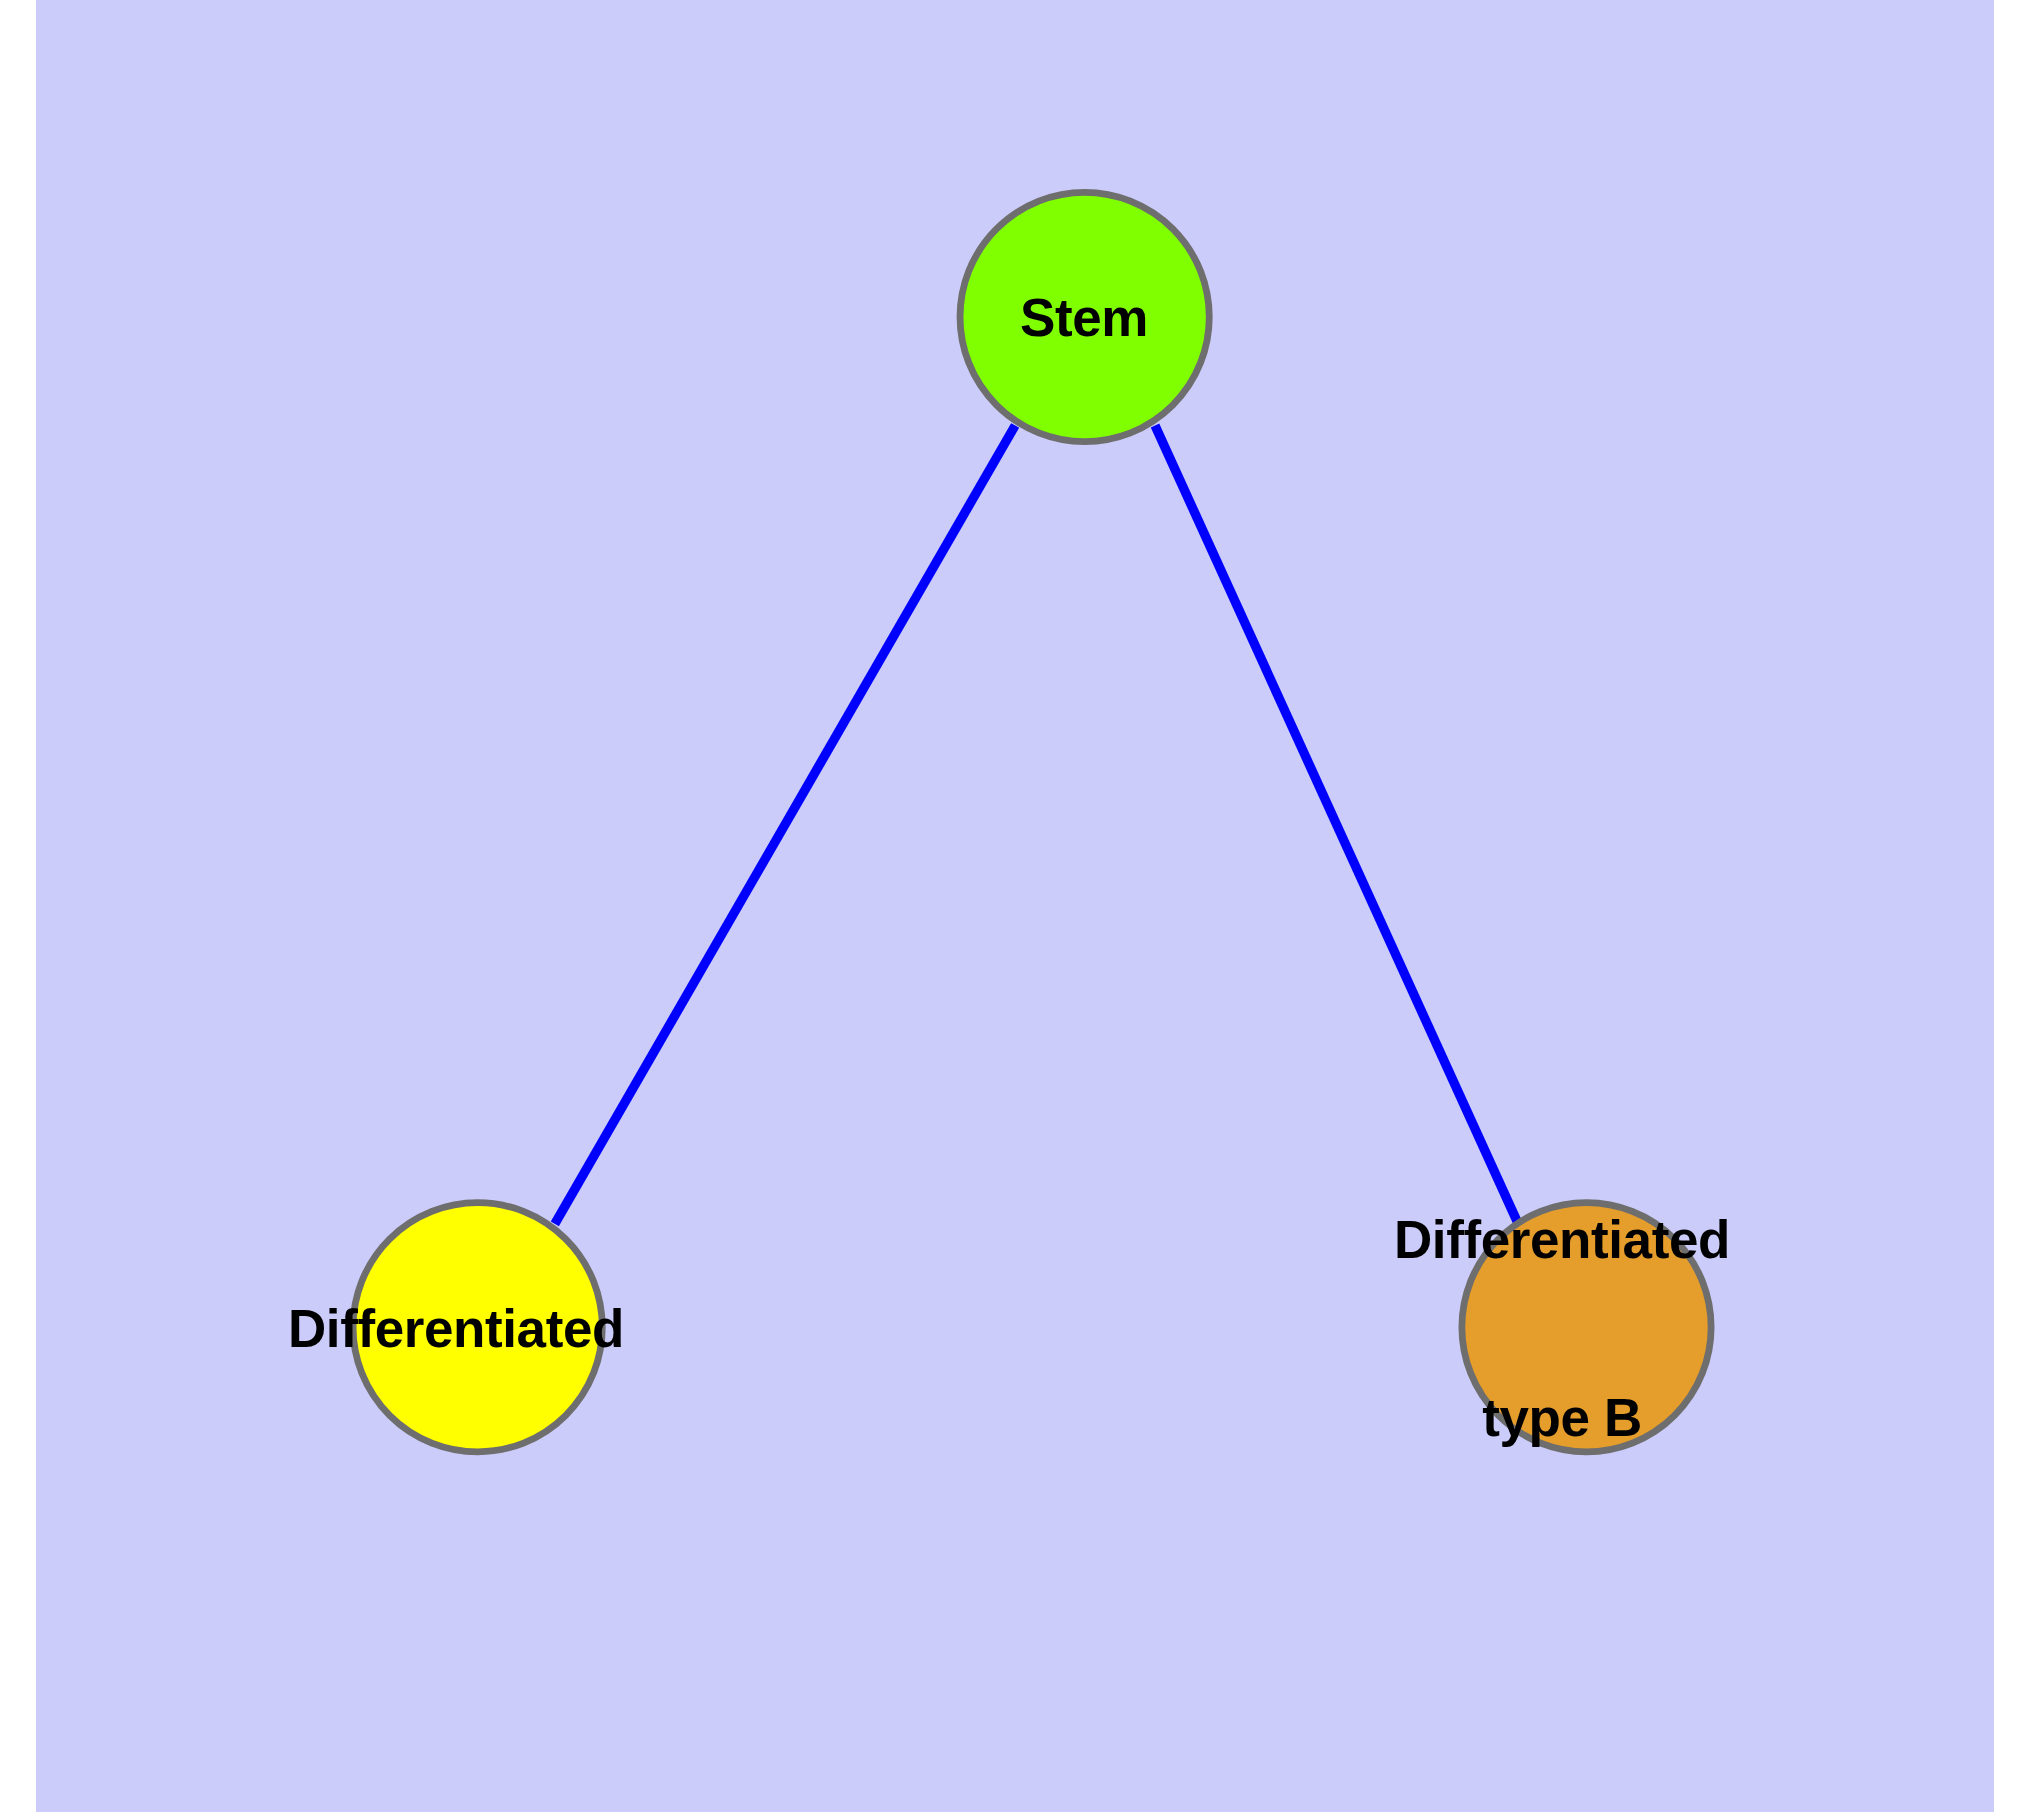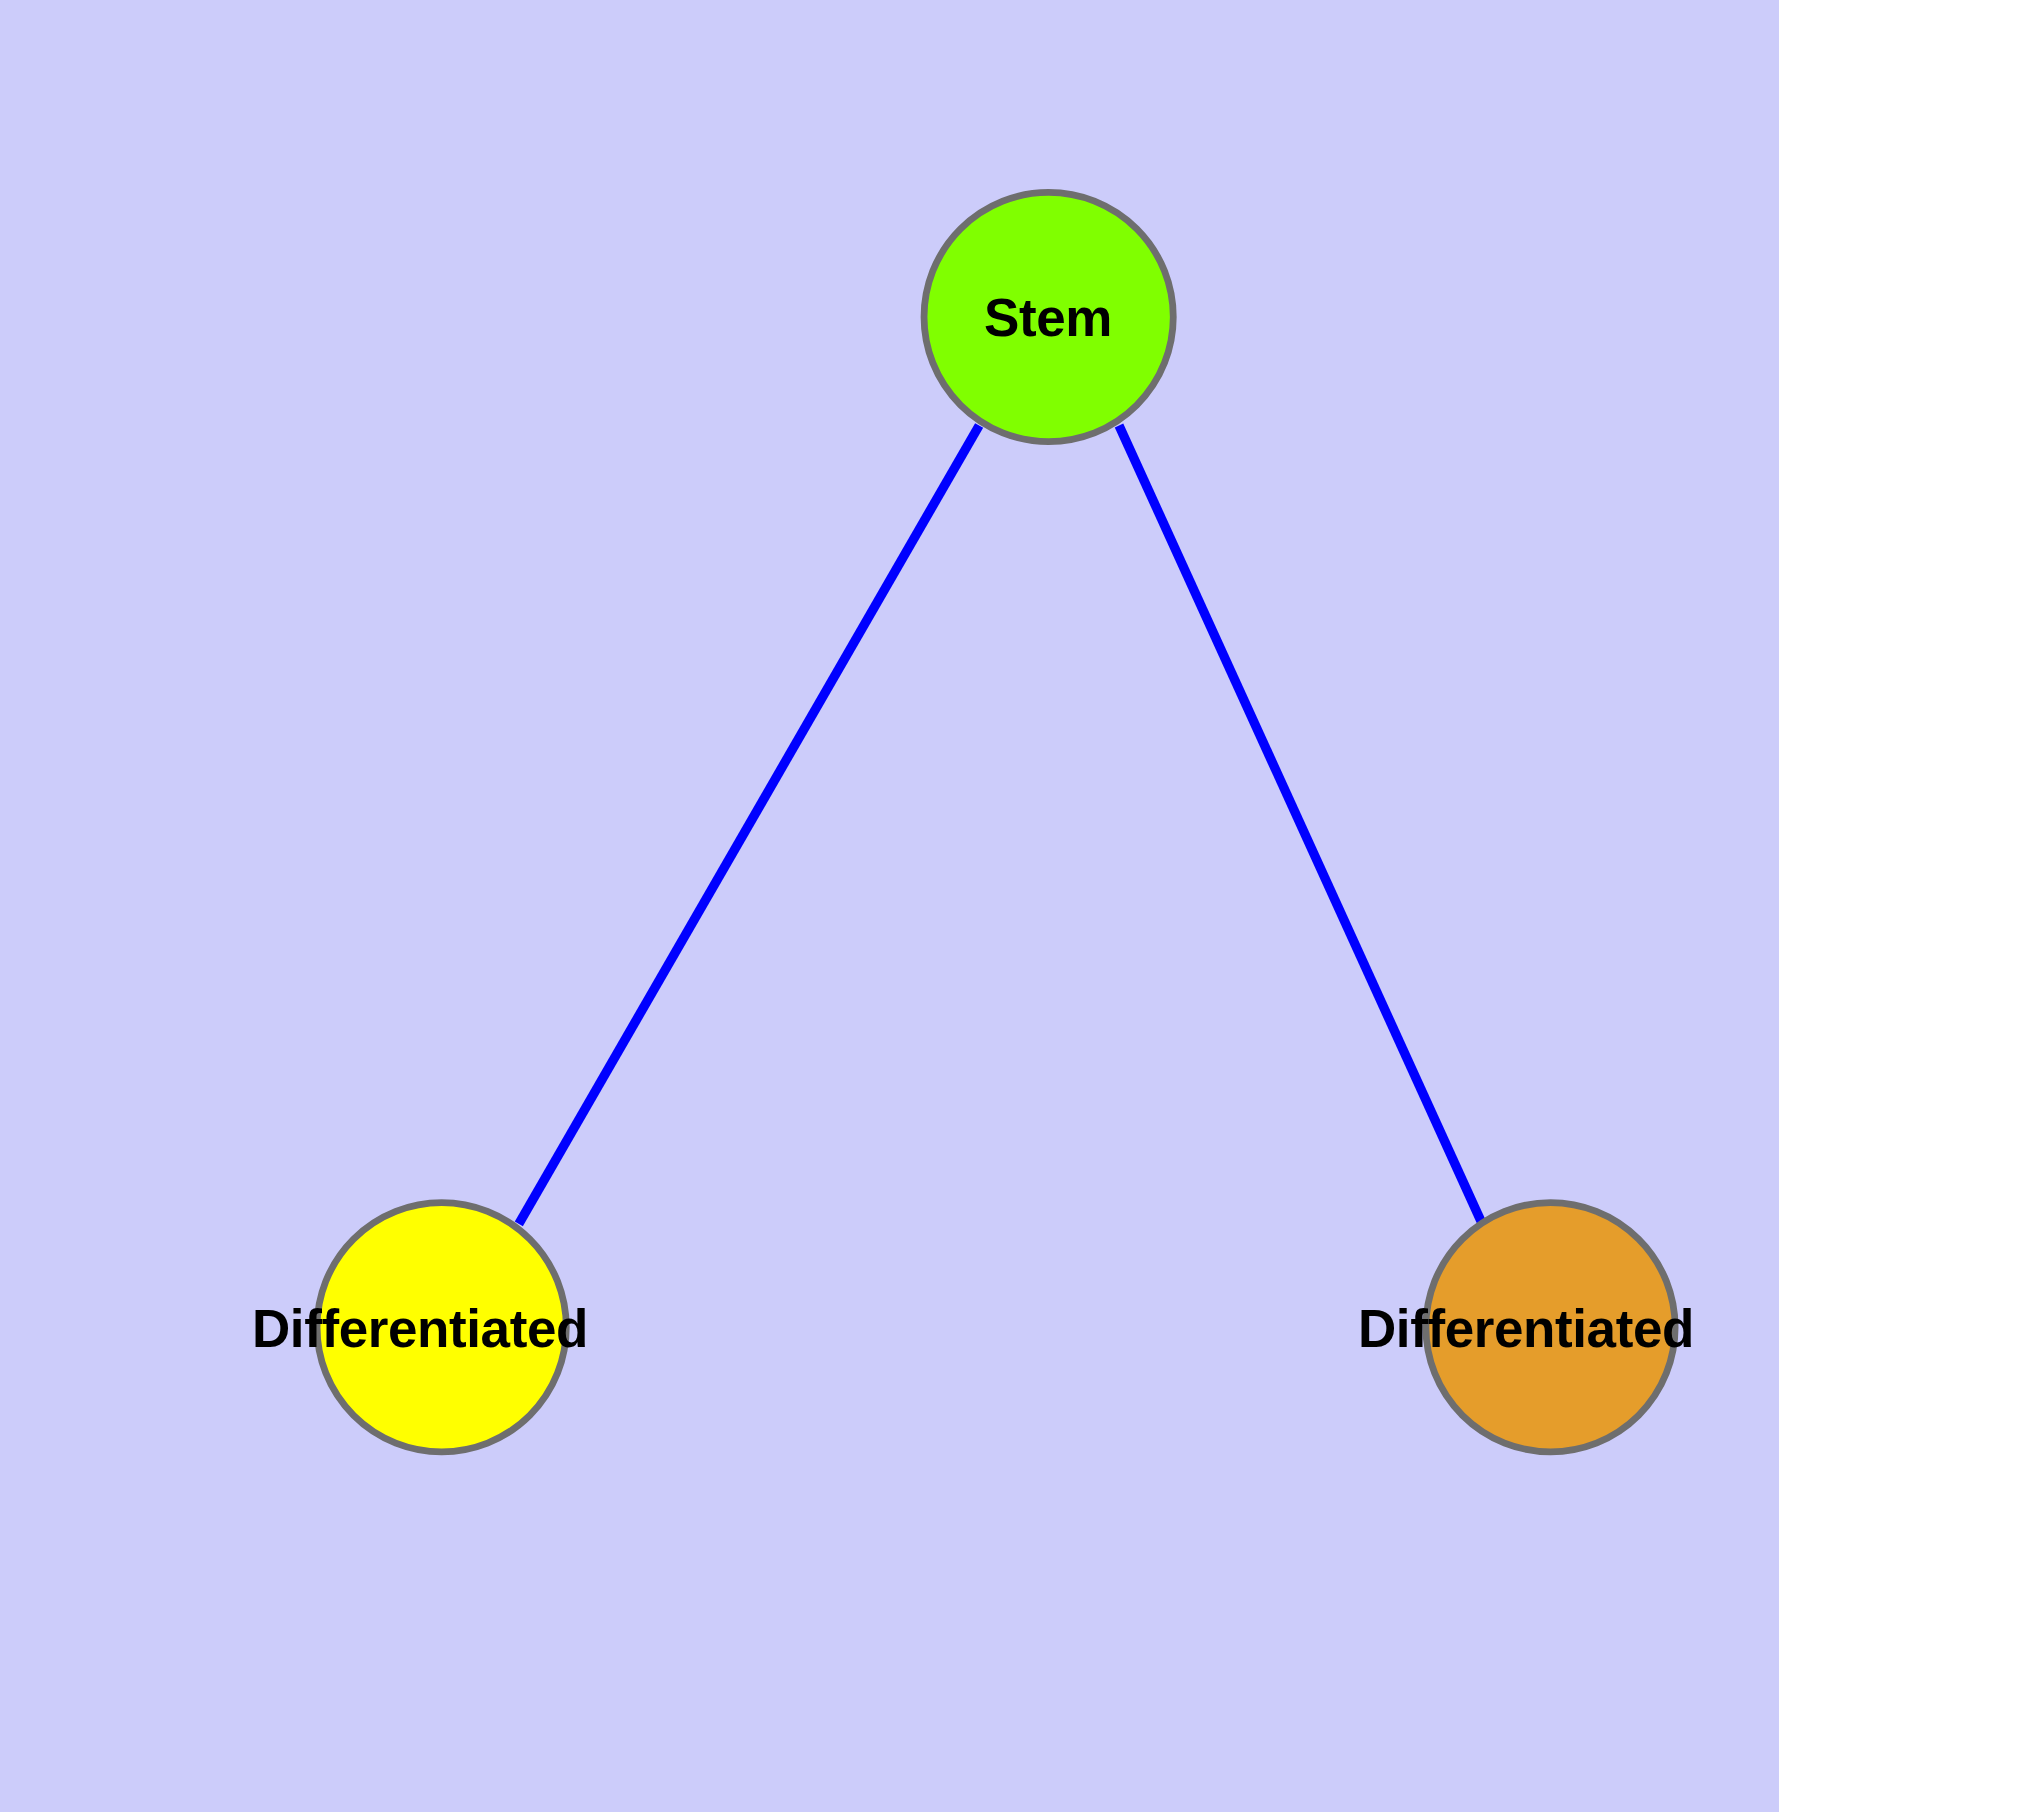--- a/index.html
+++ b/index.html
@@ -37,21 +37,21 @@
   }
   .node-label-abs {
     position: absolute;
     transform: translate(-50%, -50%);
     pointer-events: none;
   }
 </style>
 </head>
 <body>
 
-<div id="canvas" style="width: 1779px; height: 1812px;">
+<div id="canvas" style="width: 1958px; height: 1812px; margin-left: 36px;">
 
   <div id="graph-bg" style="background: rgb(204, 204, 250); width: 2021px; height: 1812px;"></div>
 
   <svg id="graph-svg" viewBox="0 0 2384 2138" preserveAspectRatio="none" style="width: 2021px; height: 1812px;">
 
     <g>
       <line class="graph-edge" x1="1155" y1="502" x2="612" y2="1444" stroke="#0000ff" stroke-width="11" stroke-linecap="butt"></line>
       <line class="graph-edge" x1="1320" y1="502" x2="1748" y2="1443" stroke="#0000ff" stroke-width="11" stroke-linecap="butt"></line>
     </g>
 
@@ -65,16 +65,17 @@
   <div class="node-label-abs node-label-text" style="left: 1048px; top: 317px; font-size: 53px; color: rgb(0, 0, 0);">
     <div>Stem</div>
   </div>
 
   <div class="node-label-abs node-label-text" style="left: 420px; top: 1328px; font-size: 53px; color: rgb(0, 0, 0);">
     <div>Differentiated</div>
   </div>
 
   <div class="node-label-abs node-label-text" style="left: 1526px; top: 1328px; font-size: 53px; color: rgb(0, 0, 0);">
     <div>Differentiated</div>
+    <div>type B</div>
   </div>
 
 </div>
 
 
 </body></html>

